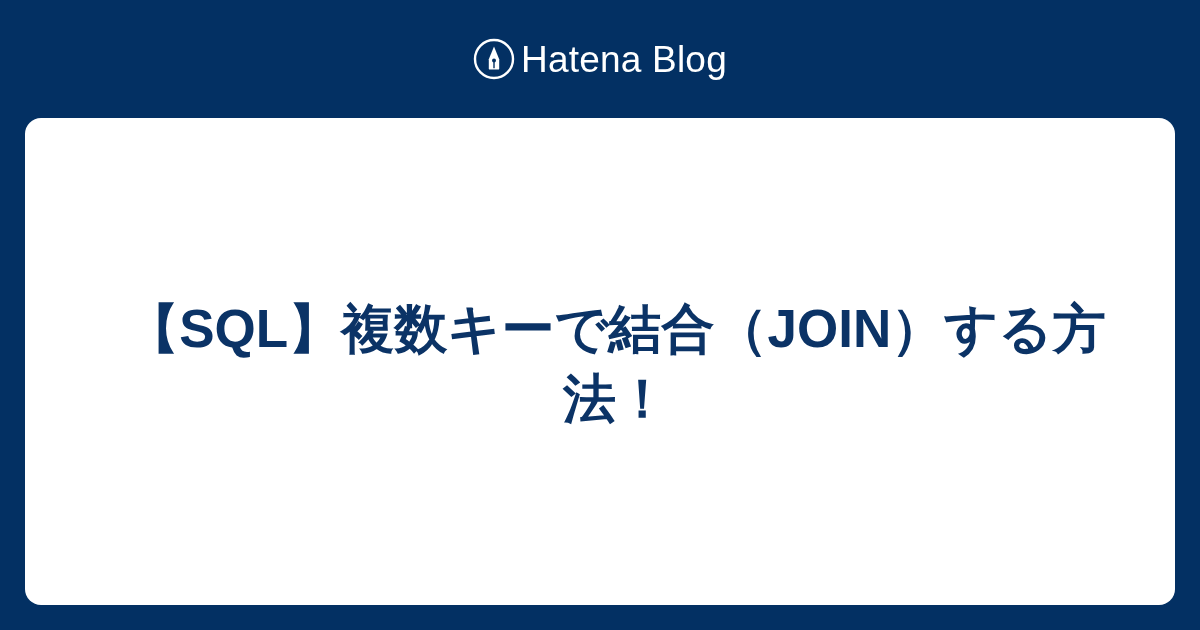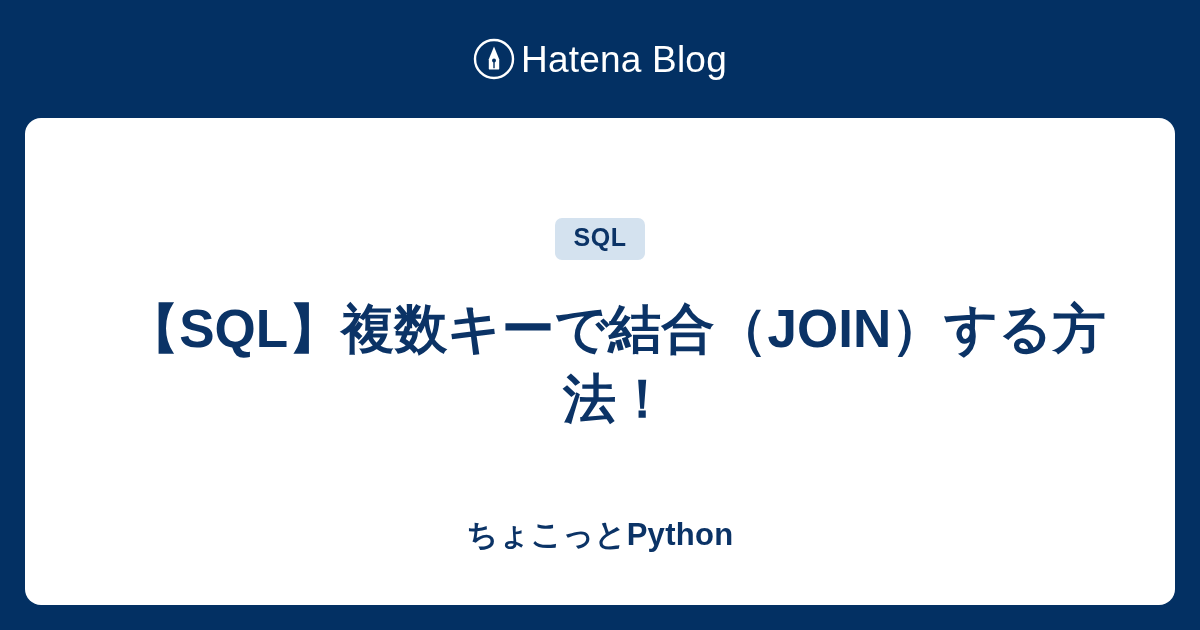--- a/index.html
+++ b/index.html
@@ -142,24 +142,20 @@
         <circle cx="21" cy="22.6" r="2.0" fill="#033063"></circle>
         <rect x="20.3" y="22.6" width="1.4" height="7.6" fill="#033063"></rect>
       </svg>
     </span>
     <span class="brand-name">Hatena Blog</span>
   </div>
 
   <div class="card">
     <div class="card-inner">
 
-      <div class="badge-row">
-        <span class="category-badge">SQL</span>
-      </div>
 
       <h1 class="entry-title">【SQL】複数キーで結合（JOIN）する方法！</h1>
 
-      <div class="blog-title">ちょこっとPython</div>
 
     </div>
   </div>
 
 </div>
 
 </body></html>

